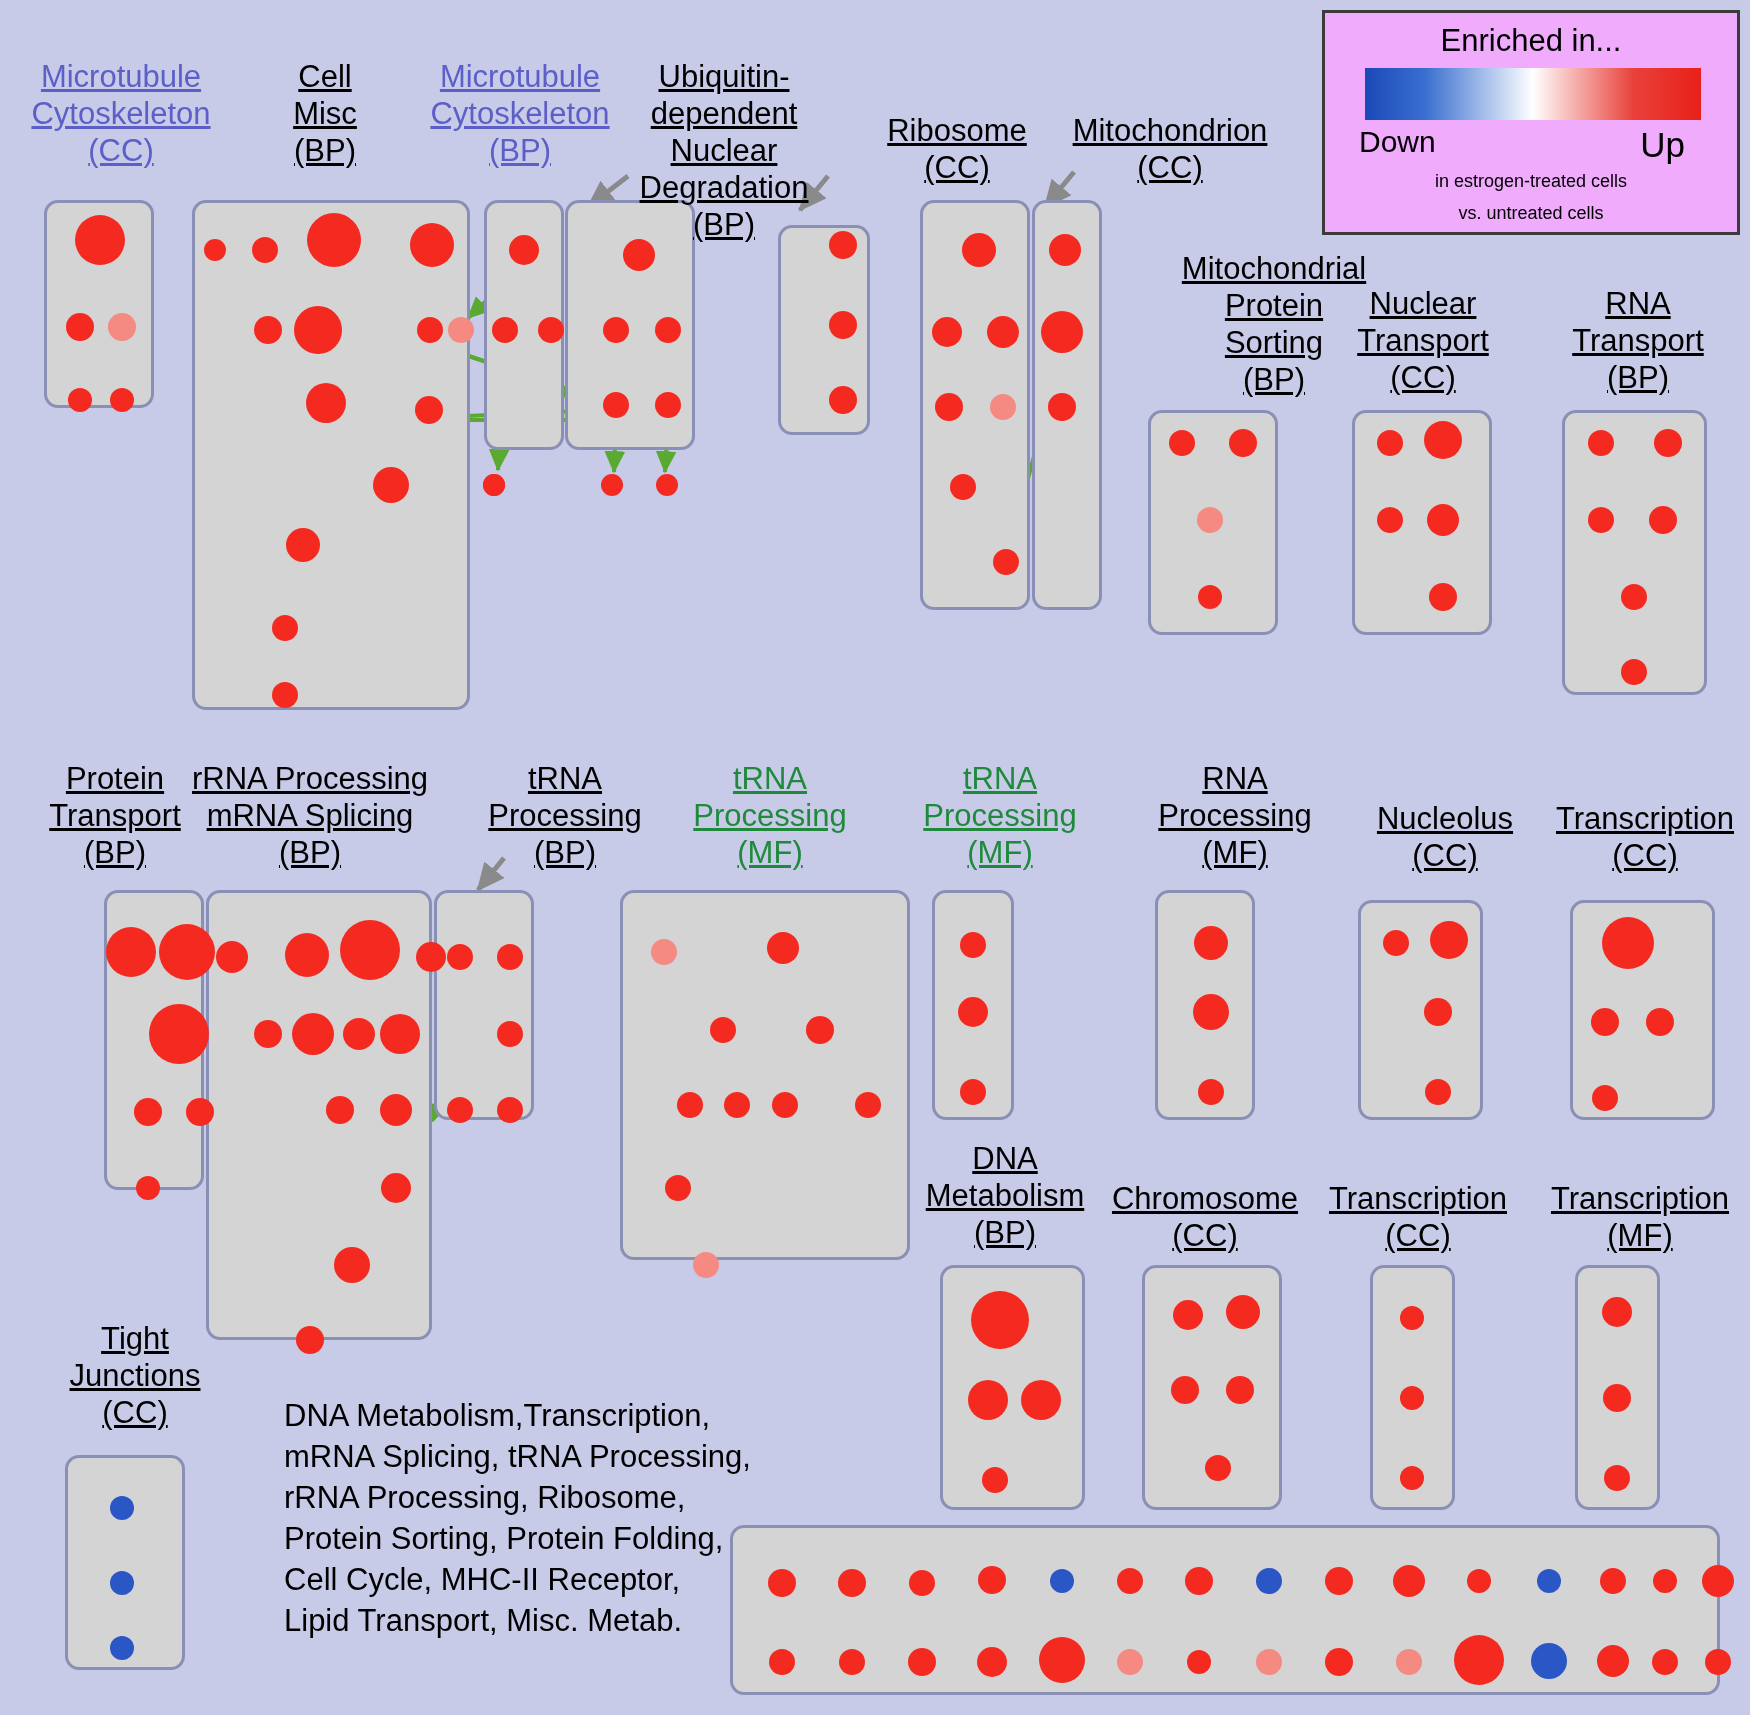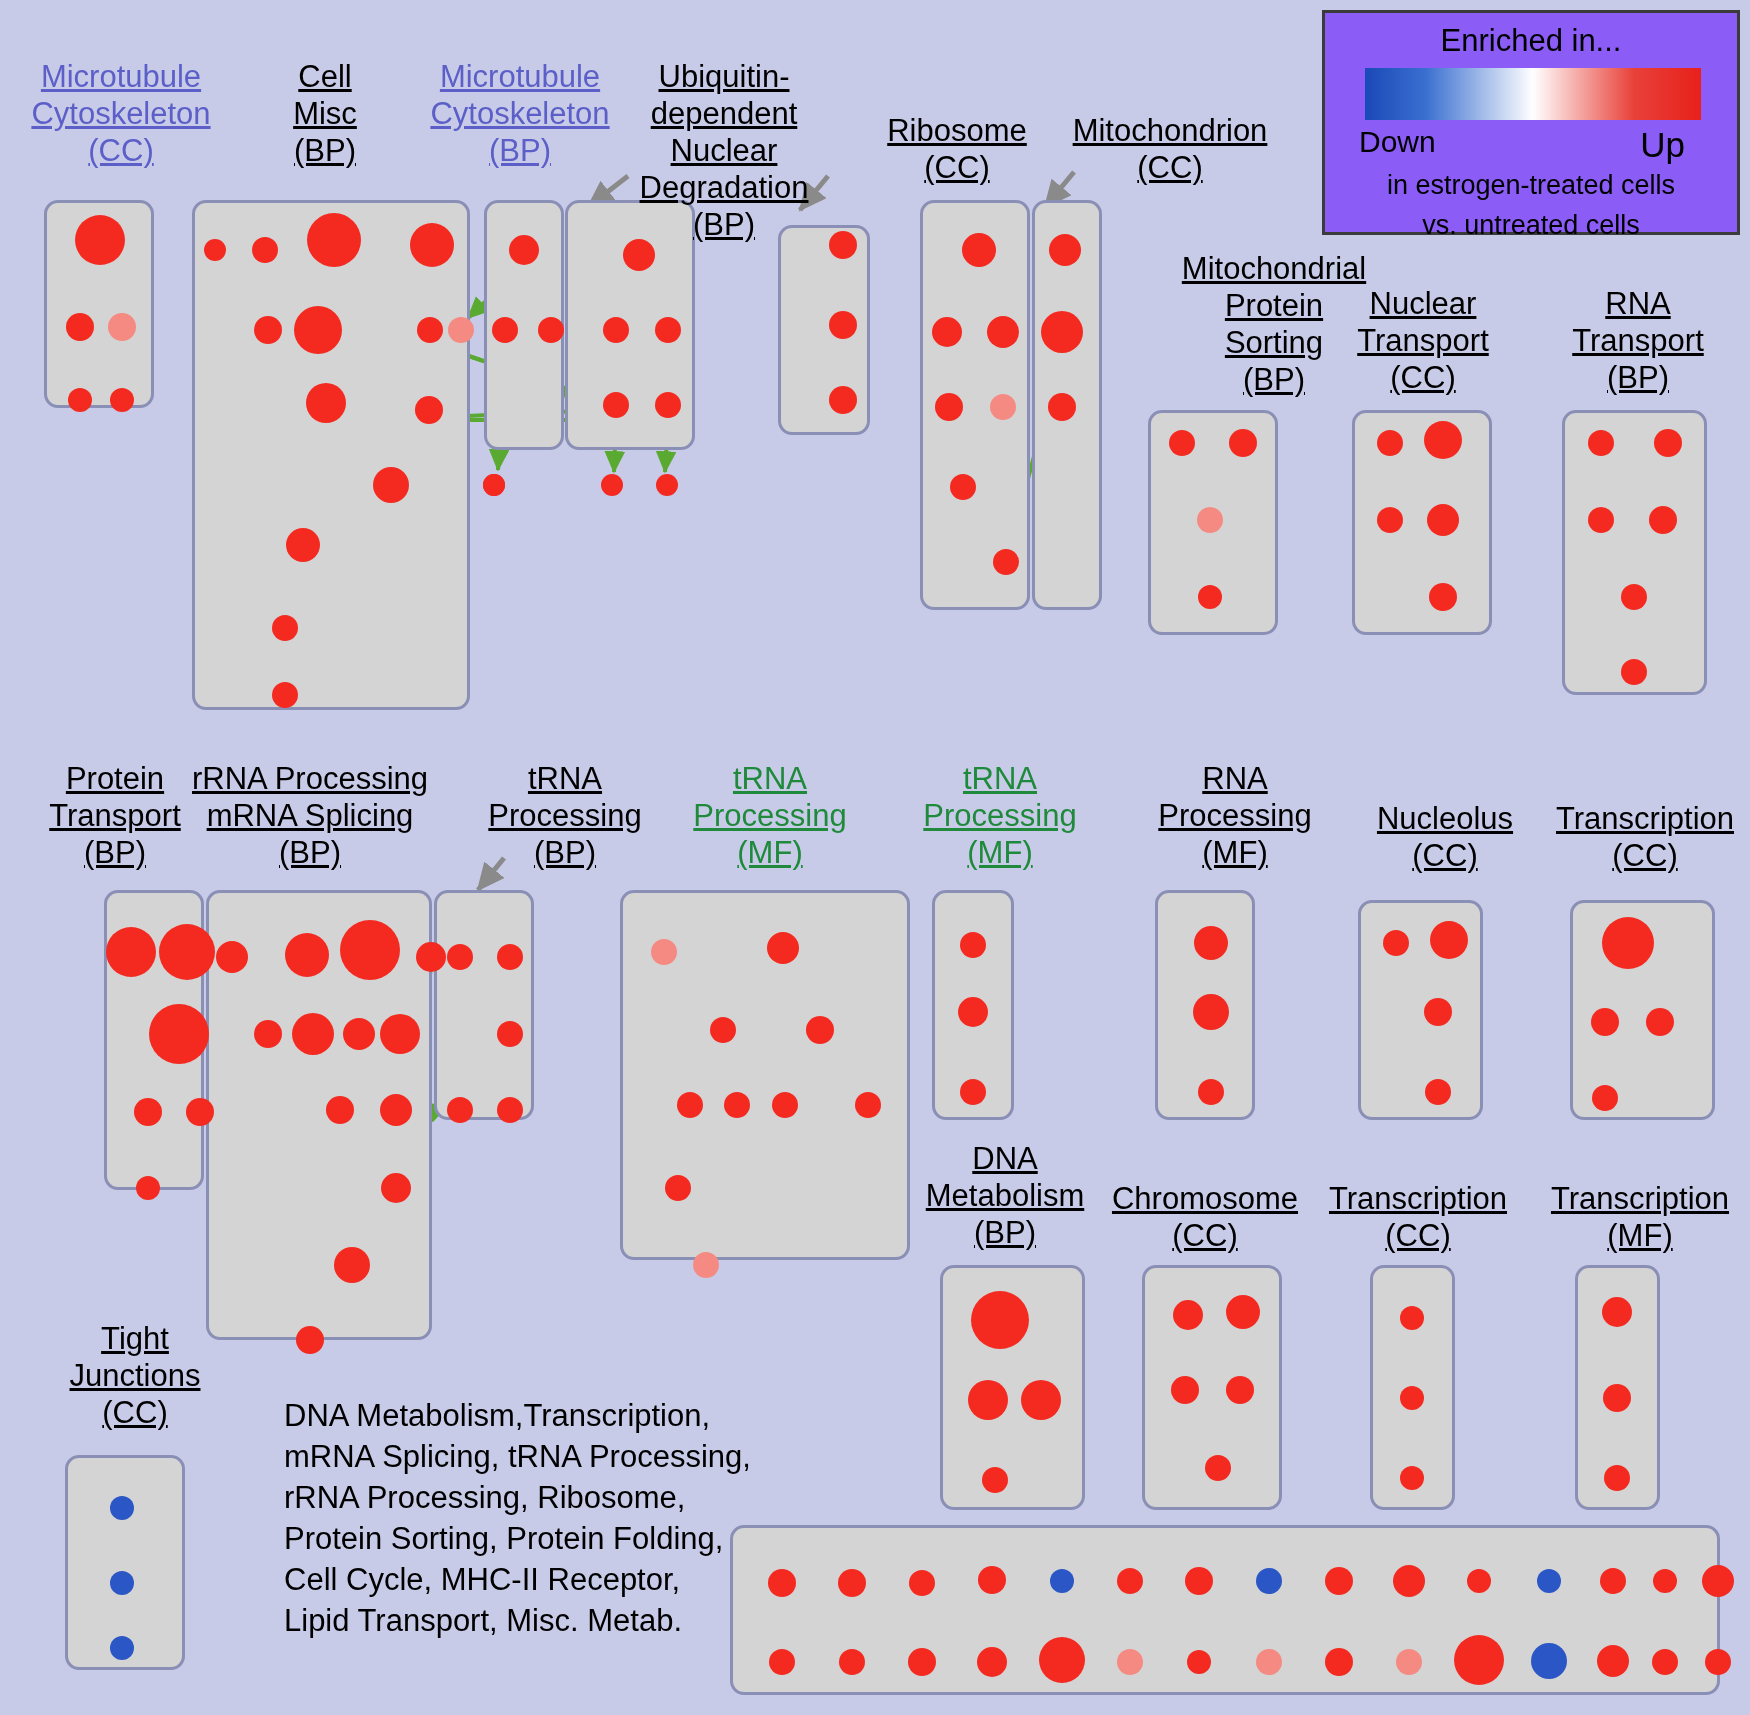--- a/index.html
+++ b/index.html
@@ -53,21 +53,21 @@
     height: 1715px;
     pointer-events: none;
   }
   
   #legend {
     position: absolute;
     left: 1322px;
     top: 10px;
     width: 418px;
     height: 225px;
-    background: #8b5cf6;
+    background: #f0abfc;
     border: 3px solid #3b3b3b;
     box-sizing: border-box;
   }
   #legend .ltitle {
     position: absolute;
     top: 10px;
     width: 100%;
     text-align: center;
     font-size: 31px;
     color: #000;
@@ -90,22 +90,22 @@
     position: absolute;
     right: 52px;
     top: 112px;
     font-size: 35px;
   }
   #legend .lsub {
     position: absolute;
     top: 152px;
     width: 100%;
     text-align: center;
-    font-size: 27px;
-    line-height: 40px;
+    font-size: 18px;
+    line-height: 32px;
     white-space: pre-line;
   }
 </style>
 </head>
 <body>
 
 <div id="canvas">
 
   <svg class="edges" id="edge-layer">
     <defs>

